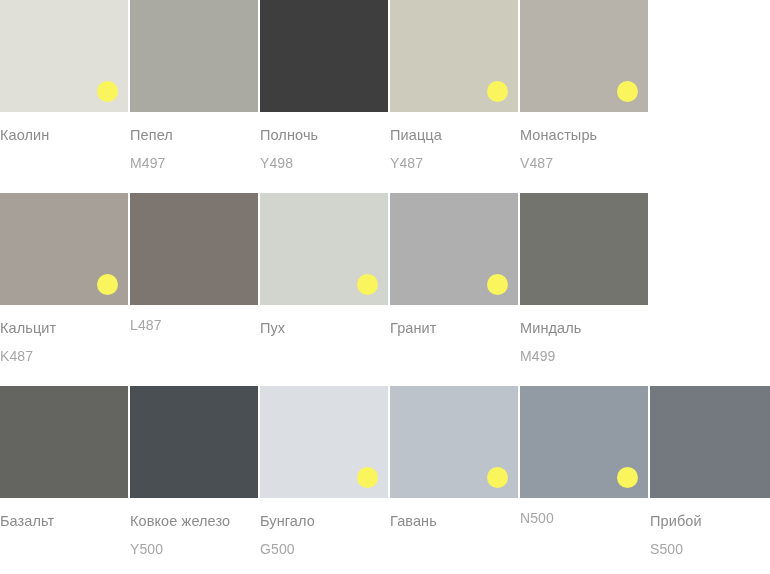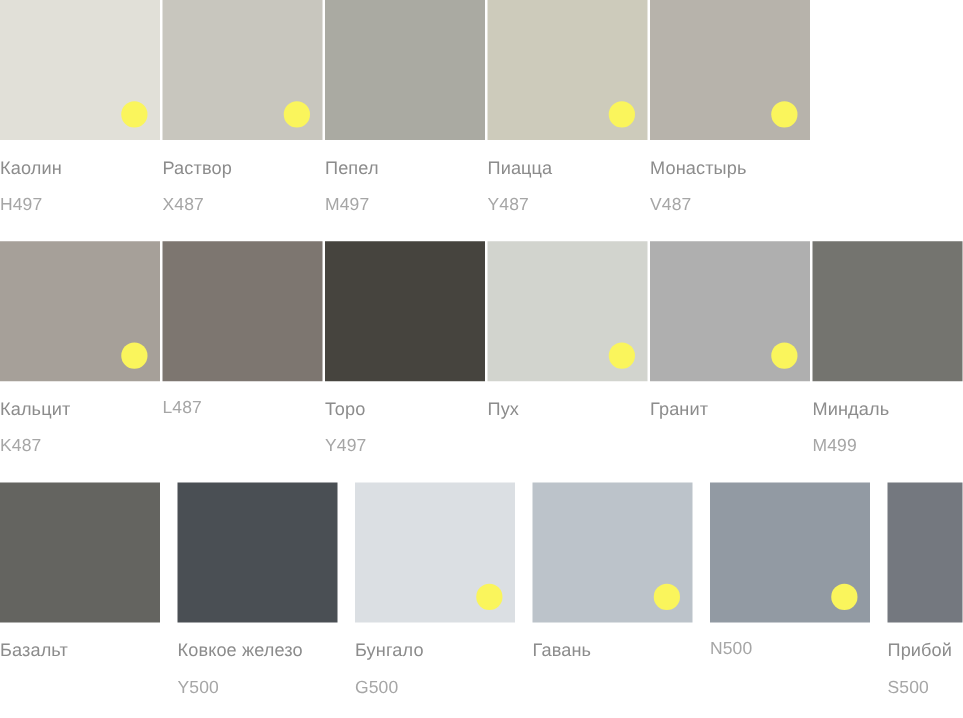--- a/index.html
+++ b/index.html
@@ -19,21 +19,20 @@
     width: 638px;
   }
   .palette-row {
     display: flex;
     flex-direction: row;
     width: 770px;
     margin-bottom: 22px;
   }
   .palette-row:last-child {
     margin-bottom: 0;
-    gap: 12px;
   }
   .color-card {
     width: 128px;
     margin-right: 2px;
     display: flex;
     flex-direction: column;
   }
   .color-card:last-child {
     margin-right: 0;
   }
@@ -72,33 +71,30 @@
 </head>
 <body>
 
 <div id="palette-grid">
     <div class="palette-row">
       <div class="color-card">
         <div class="swatch" style="background: rgb(225, 224, 216);">
           <div class="swatch-dot" style="background: rgb(250, 245, 92);"></div>
         </div>
         <div class="color-name">Каолин</div>
-        <div class="color-code">H497</div>
-      </div>
-      <div class="color-card">
-        <div class="swatch" style="background: rgb(200, 198, 190);">
-          <div class="swatch-dot" style="background: rgb(250, 245, 92);"></div>
-        </div>
-        <div class="color-name">Раствор</div>
-        <div class="color-code">X487</div>
       </div>
       <div class="color-card">
         <div class="swatch" style="background: rgb(170, 170, 162);"></div>
         <div class="color-name">Пепел</div>
         <div class="color-code">M497</div>
+      </div>
+      <div class="color-card">
+        <div class="swatch" style="background: rgb(62, 62, 62);"></div>
+        <div class="color-name">Полночь</div>
+        <div class="color-code">Y498</div>
       </div>
       <div class="color-card">
         <div class="swatch" style="background: rgb(205, 203, 187);">
           <div class="swatch-dot" style="background: rgb(250, 245, 92);"></div>
         </div>
         <div class="color-name">Пиацца</div>
         <div class="color-code">Y487</div>
       </div>
       <div class="color-card">
         <div class="swatch" style="background: rgb(183, 179, 171);">
@@ -112,25 +108,20 @@
       <div class="color-card">
         <div class="swatch" style="background: rgb(166, 160, 153);">
           <div class="swatch-dot" style="background: rgb(250, 245, 92);"></div>
         </div>
         <div class="color-name">Кальцит</div>
         <div class="color-code">K487</div>
       </div>
       <div class="color-card">
         <div class="swatch" style="background: rgb(125, 118, 112);"></div>
         <div class="color-code">L487</div>
-      </div>
-      <div class="color-card">
-        <div class="swatch" style="background: rgb(70, 68, 62);"></div>
-        <div class="color-name">Торо</div>
-        <div class="color-code">Y497</div>
       </div>
       <div class="color-card">
         <div class="swatch" style="background: rgb(210, 212, 206);">
           <div class="swatch-dot" style="background: rgb(250, 245, 92);"></div>
         </div>
         <div class="color-name">Пух</div>
       </div>
       <div class="color-card">
         <div class="swatch" style="background: rgb(175, 175, 175);">
           <div class="swatch-dot" style="background: rgb(250, 245, 92);"></div>

